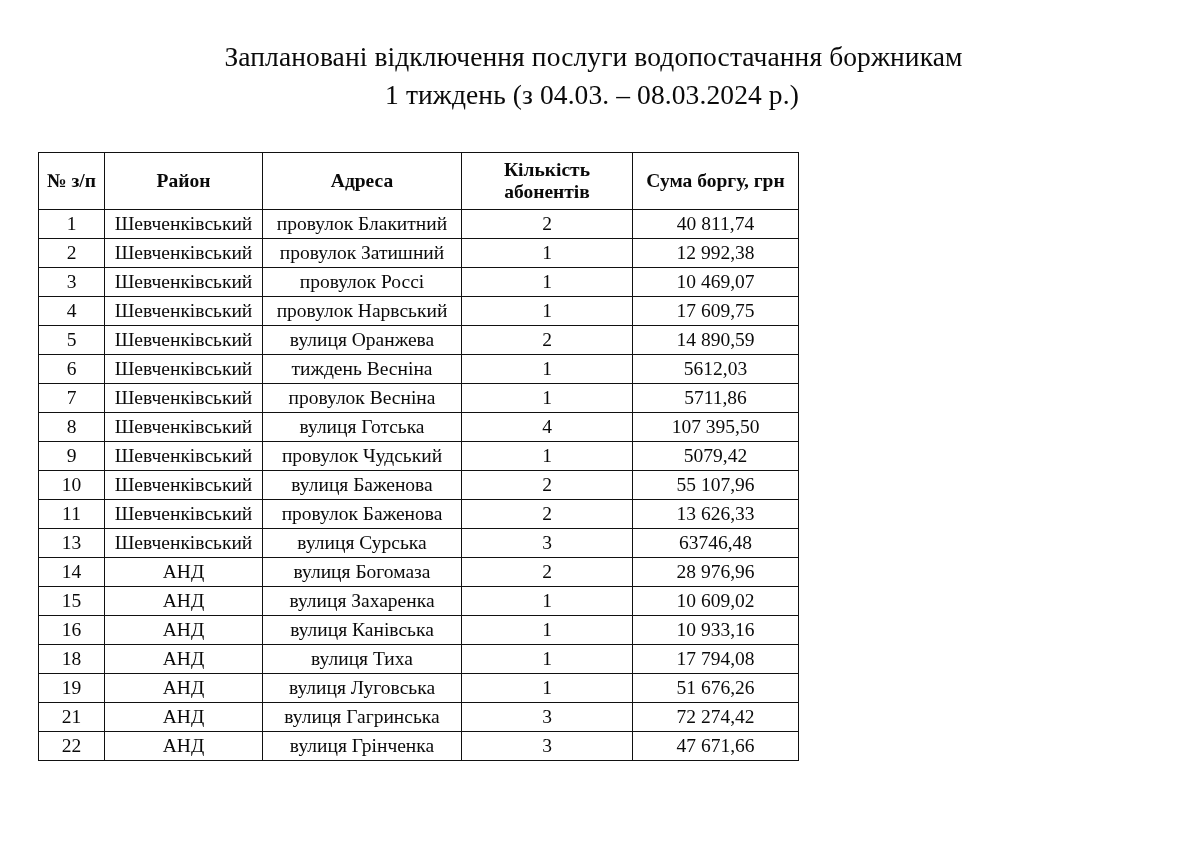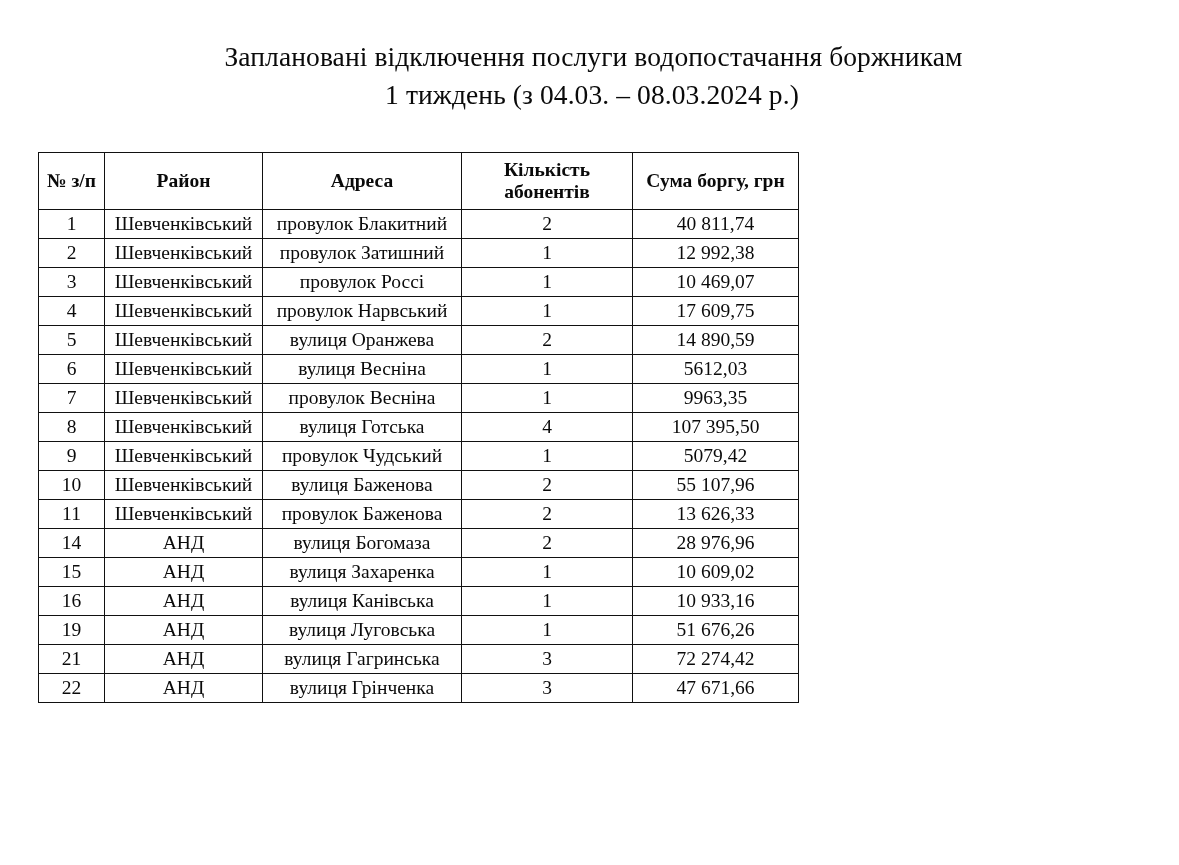--- a/index.html
+++ b/index.html
@@ -200,21 +200,21 @@
             </td>
           </tr>
           <tr>
             <td class="c-num">
               <span>6</span>
             </td>
             <td class="c-district">
               <span>Шевченківський</span>
             </td>
             <td class="c-address">
-              <span>вулиця Весніна</span>
+              <span>тиждень Весніна</span>
             </td>
             <td class="c-count">
               <span>1</span>
             </td>
             <td class="c-amount">
               <span>5612,03</span>
             </td>
           </tr>
           <tr>
             <td class="c-num">
@@ -223,21 +223,21 @@
             <td class="c-district">
               <span>Шевченківський</span>
             </td>
             <td class="c-address">
               <span>провулок Весніна</span>
             </td>
             <td class="c-count">
               <span>1</span>
             </td>
             <td class="c-amount">
-              <span>9963,35</span>
+              <span>5711,86</span>
             </td>
           </tr>
           <tr>
             <td class="c-num">
               <span>8</span>
             </td>
             <td class="c-district">
               <span>Шевченківський</span>
             </td>
             <td class="c-address">
@@ -296,20 +296,37 @@
             </td>
             <td class="c-count">
               <span>2</span>
             </td>
             <td class="c-amount">
               <span>13 626,33</span>
             </td>
           </tr>
           <tr>
             <td class="c-num">
+              <span>13</span>
+            </td>
+            <td class="c-district">
+              <span>Шевченківський</span>
+            </td>
+            <td class="c-address">
+              <span>вулиця Сурська</span>
+            </td>
+            <td class="c-count">
+              <span>3</span>
+            </td>
+            <td class="c-amount">
+              <span>63746,48</span>
+            </td>
+          </tr>
+          <tr>
+            <td class="c-num">
               <span>14</span>
             </td>
             <td class="c-district">
               <span>АНД</span>
             </td>
             <td class="c-address">
               <span>вулиця Богомаза</span>
             </td>
             <td class="c-count">
               <span>2</span>
@@ -343,20 +360,37 @@
               <span>АНД</span>
             </td>
             <td class="c-address">
               <span>вулиця Канівська</span>
             </td>
             <td class="c-count">
               <span>1</span>
             </td>
             <td class="c-amount">
               <span>10 933,16</span>
+            </td>
+          </tr>
+          <tr>
+            <td class="c-num">
+              <span>18</span>
+            </td>
+            <td class="c-district">
+              <span>АНД</span>
+            </td>
+            <td class="c-address">
+              <span>вулиця Тиха</span>
+            </td>
+            <td class="c-count">
+              <span>1</span>
+            </td>
+            <td class="c-amount">
+              <span>17 794,08</span>
             </td>
           </tr>
           <tr>
             <td class="c-num">
               <span>19</span>
             </td>
             <td class="c-district">
               <span>АНД</span>
             </td>
             <td class="c-address">

